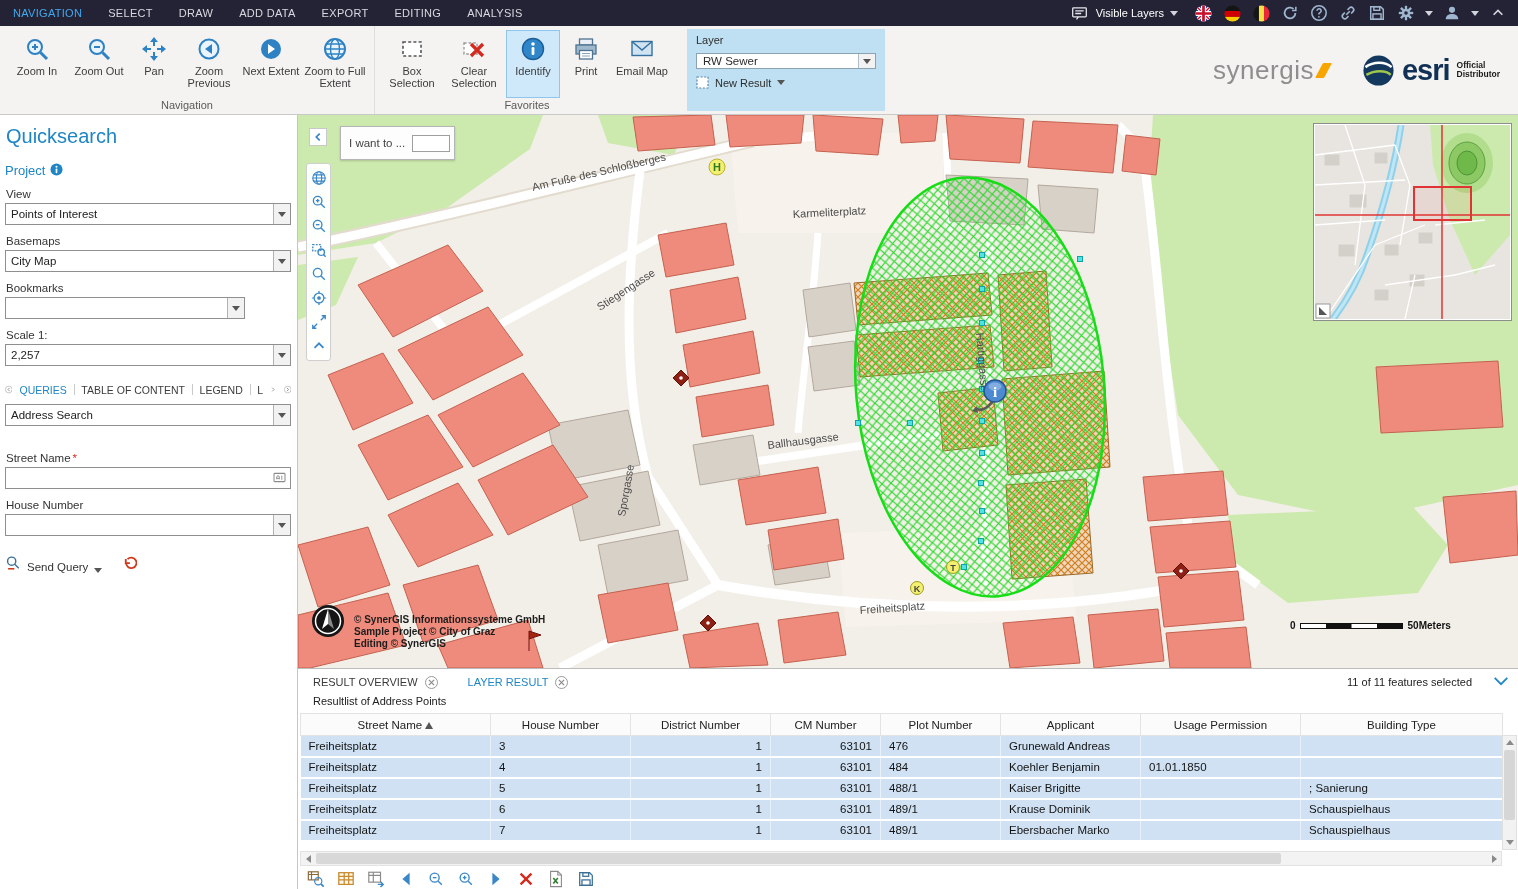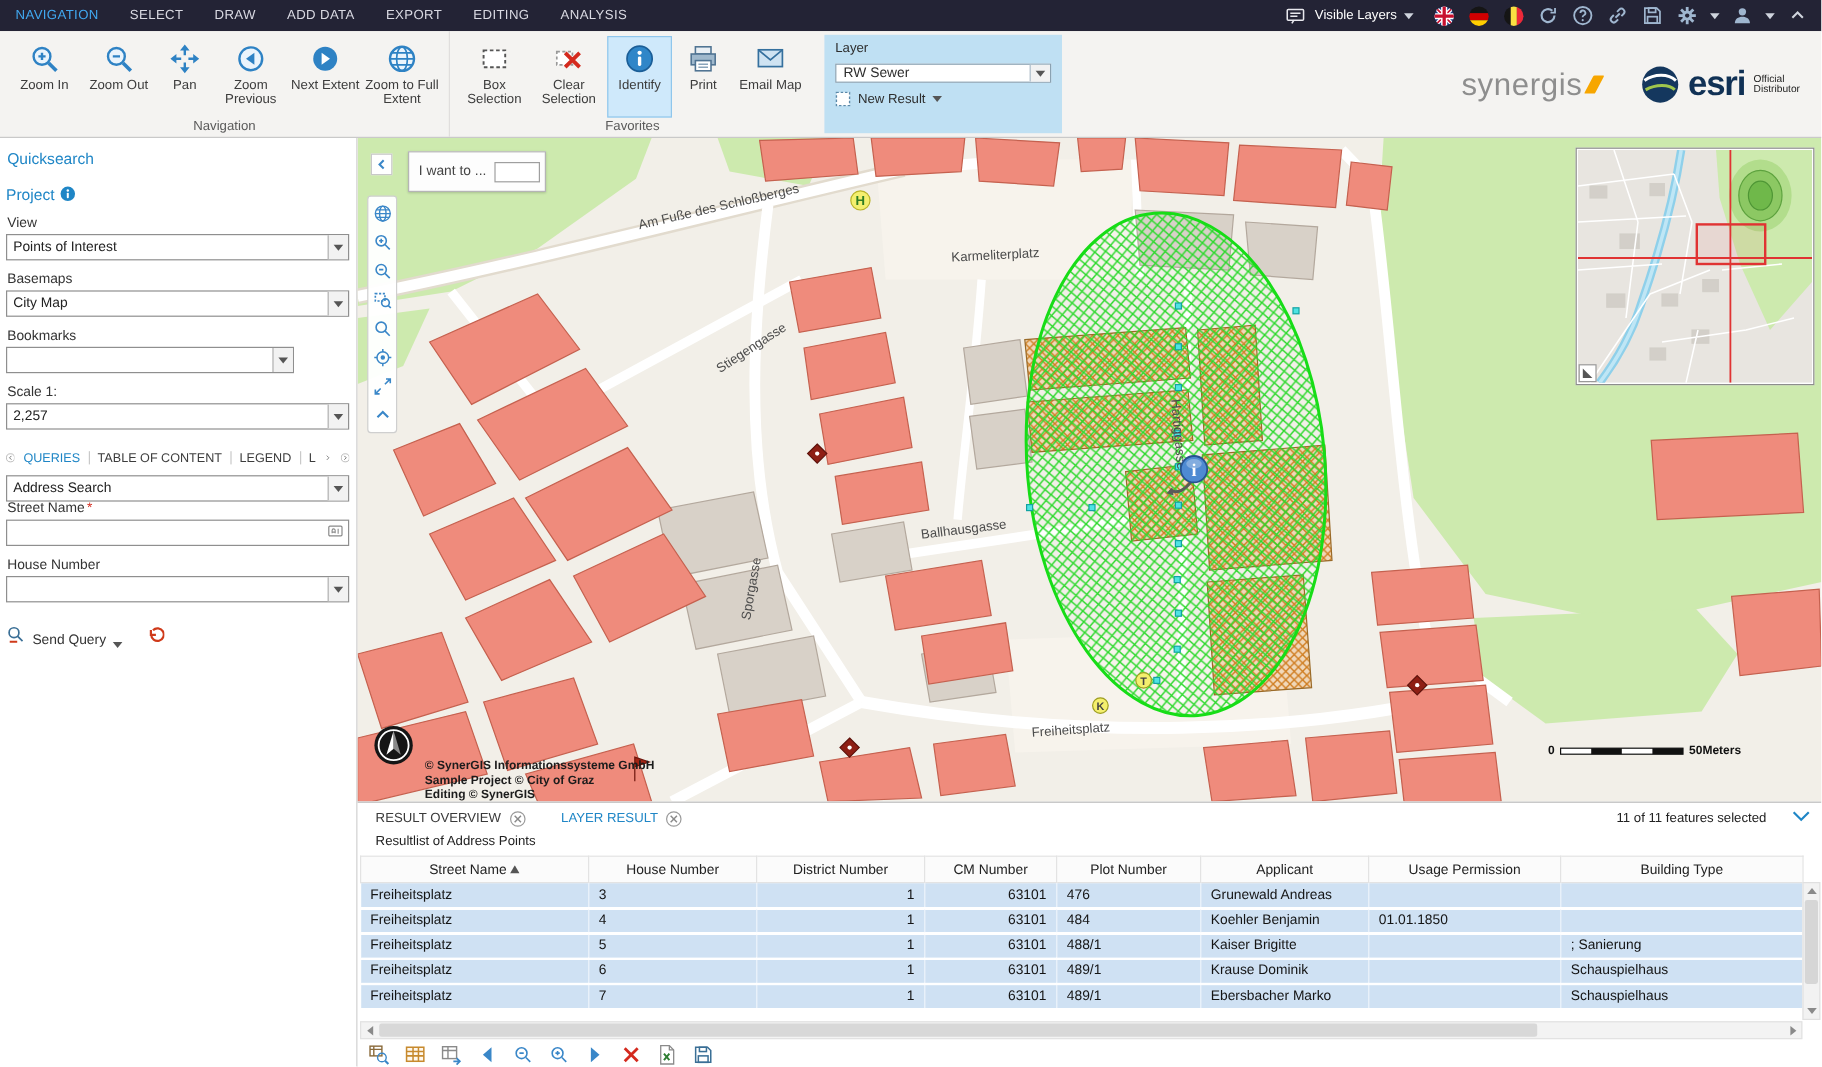--- a/index.html
+++ b/index.html
@@ -27,52 +27,52 @@
 .rbtn.active{background:#cfe9fb;border-color:#8fc6ec}
 .layer-panel{width:198px;background:#bfe0f3;margin:3px 0 3px 8px;padding:5px 9px;font-size:11px;color:#2d2d2d;display:flex;flex-direction:column;gap:7px}
 .lp-select{height:16px;background:#fff;border:1px solid #8aa2b2;display:flex;align-items:center;padding-left:6px;font-size:11.5px}
 .lp-btn{width:17px;align-self:stretch;display:flex;align-items:center;justify-content:center;border-left:1px solid #aebfcb;background:#f2f2f2;margin-left:auto}
 .lp-nr{display:flex;align-items:center;gap:6px}
 .brand{margin-left:auto;display:flex;align-items:center;gap:34px;padding-right:18px}
 .syn{font-size:26px;color:#8e8e8e;display:flex;align-items:center;letter-spacing:.5px}
 .syn-mark{display:inline-block;width:9px;height:15px;background:#f7a600;transform:skewX(-28deg);margin-left:5px;border-radius:1px}
 .esri{display:flex;align-items:center;gap:7px}
 .esri-name{font-size:29px;font-weight:bold;color:#103155;letter-spacing:-1px}
-.esri-sub{font-size:8.5px;color:#1c1c1c;line-height:9.5px;font-weight:normal}
+.esri-sub{font-size:8.5px;color:#1c1c1c;line-height:9.5px;font-weight:bold}
 
 
 .dd{height:22px;border:1px solid #8f8f8f;background:#fff;display:flex;align-items:center;padding-left:5px;font-size:11.5px;color:#222}
 .dd-btn{width:17px;align-self:stretch;display:flex;align-items:center;justify-content:center;border-left:1px solid #b2b2b2;background:#f2f2f2;margin-left:auto}
 .tri{width:0;height:0;border-left:4px solid transparent;border-right:4px solid transparent;border-top:5px solid #555}
 .ti{height:22px;border:1px solid #8f8f8f;background:#fff;display:flex;align-items:center;padding:0 4px}
 
 
 .sidebar{position:absolute;left:0;top:115px;width:298px;bottom:0;background:#fff;border-right:1px solid #c6c6c6;padding:0 6px 0 5px;font-size:11.5px;color:#333}
-.qs-title{color:#1f86c6;font-size:13px;margin:10px 0 7px 1px}
+.qs-title{color:#1f86c6;font-size:20px;margin:10px 0 7px 1px}
 .qs-row{display:flex;gap:4px;align-items:center}
 .qs-dd{width:92px}
 .qs-input{flex:1}
 .proj{color:#1f86c6;font-size:13px;margin-top:15px;display:flex;gap:5px;align-items:flex-start}
 .lbl{margin:10px 0 3px 1px}
 .tabstrip{display:flex;align-items:center;gap:7px;margin-top:17px;font-size:10.5px;color:#3c3c3c;white-space:nowrap}
 .tabstrip .tab.active{color:#1f86c6}
 .tabstrip .sep{width:1px;height:11px;background:#c9c9c9}
 .req{color:#d42a1e;margin-left:2px}
 .sendq{display:flex;align-items:flex-end;gap:6px;margin-top:19px}
 
 
 .map{position:absolute;left:298px;top:115px;width:1220px;height:553px;background:#f2efe8;overflow:hidden}
 .mapsvg{position:absolute;left:0;top:0}
 .iwant{position:absolute;left:42px;top:11px;height:34px;background:#fdfdfd;border:1px solid #b5b5b5;display:flex;align-items:center;gap:7px;padding:0 4px 0 8px;font-size:11.5px;color:#444;box-shadow:0 1px 2px rgba(0,0,0,.18)}
 .iwant-input{width:38px;height:17px;background:#fff;border:1px solid #9f9f9f}
 .map-collapse{position:absolute;left:11px;top:13px;width:18px;height:18px;background:#fff;border:1px solid #c9c9c9;display:flex;align-items:center;justify-content:center}
 .mapbar{position:absolute;left:8px;top:48px;width:25px;background:rgba(255,255,255,.96);border:1px solid #cfcfcf;border-radius:3px;display:flex;flex-direction:column;align-items:center;padding:2px 0}
 .mbtn{width:21px;height:24px;display:flex;align-items:center;justify-content:center}
 .ovmap{position:absolute;right:6px;top:8px;width:199px;height:198px;background:#fff;border:1px solid #8d8d8d;padding:1px}
-.copyright{position:absolute;left:56px;top:518px;font-size:10px;font-weight:bold;color:#1c1c1c;line-height:12px}
+.copyright{position:absolute;left:56px;top:499px;font-size:10px;font-weight:bold;color:#1c1c1c;line-height:12px}
 .scalebar{position:absolute;left:992px;top:505px;display:flex;align-items:center;gap:4px;font-size:10px;font-weight:bold;color:#111}
 
 
 .results{position:absolute;left:298px;top:668px;right:0;bottom:0;background:#fff;border-top:1px solid #bcbcbc}
 .res-tabs{height:26px;display:flex;padding-left:15px;gap:30px;font-size:11px;color:#3a3a3a}
 .res-tab{display:flex;align-items:center;gap:7px}
 .res-tab.active{color:#1f86c6}
 .close-ic{width:13px;height:13px;border:1px solid #9a9a9a;border-radius:50%;display:flex;align-items:center;justify-content:center;background:#fff}
 .res-status{margin-left:auto;display:flex;align-items:center;gap:20px;padding-right:8px;font-size:11px;color:#222}
 .res-title{padding-left:15px;font-size:11px;height:18px;color:#222}
@@ -414,21 +414,21 @@
         </svg>
     </div>
 
     <div class="dd" style="margin-top:8px">
       <span>Address Search</span>
       <span class="dd-btn">
           <span class="tri"></span>
         </span>
     </div>
 
-    <div class="lbl" style="margin-top:0">
+    <div class="lbl" style="margin-top:26px">
       <span>Street Name</span><span class="req">*</span>
     </div>
     <div class="ti">
       <span style="margin-left:auto">
         <svg viewBox="0 0 14 12" width="13" height="11" fill="none" stroke="#8a8a8a" stroke-width="1.1">
             <rect x="1" y="1.5" width="12" height="9" rx="1"></rect>
             <path d="M4 8V5.5a1.4 1.4 0 0 1 2.8 0V8M4 7h2.8M9.5 4v4.5" stroke-width="1"></path>
           </svg>
       </span>
     </div>

